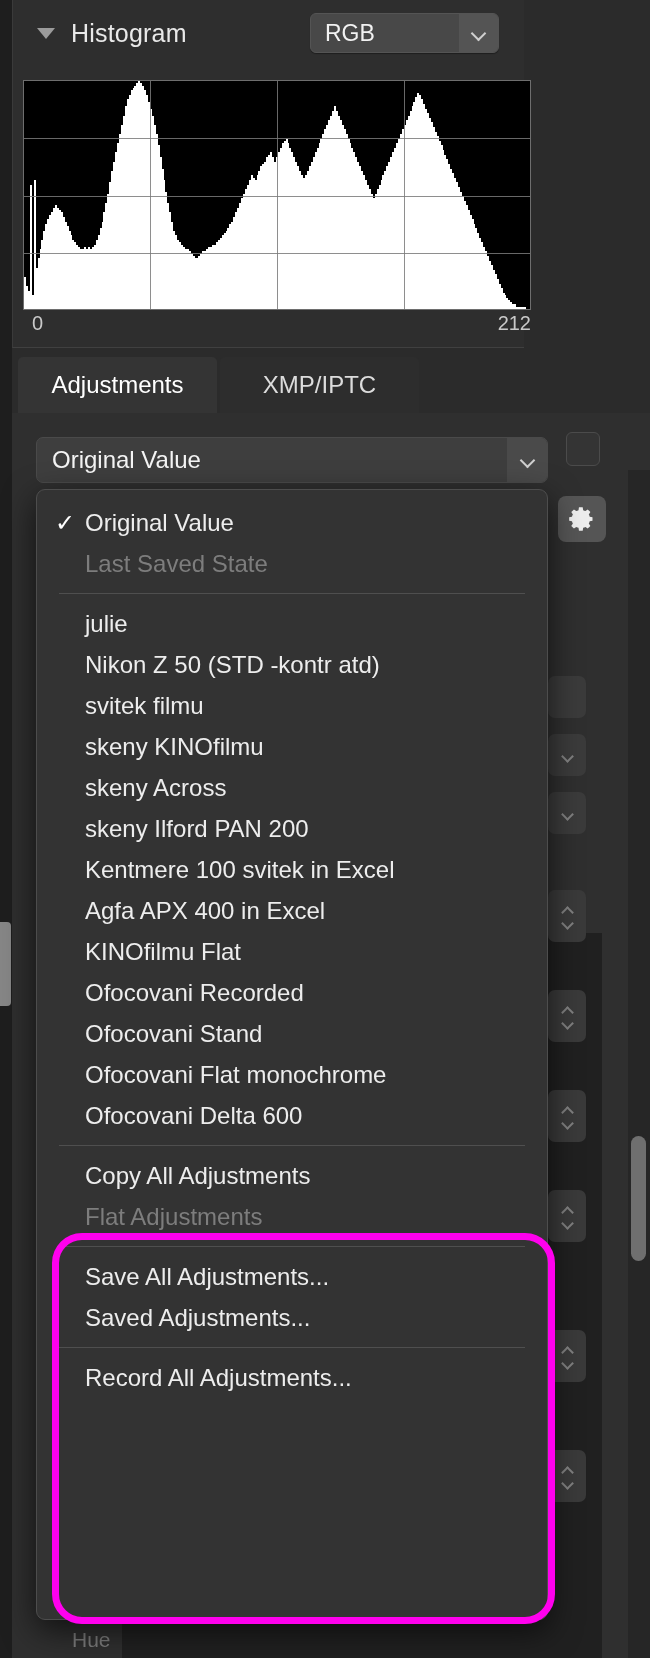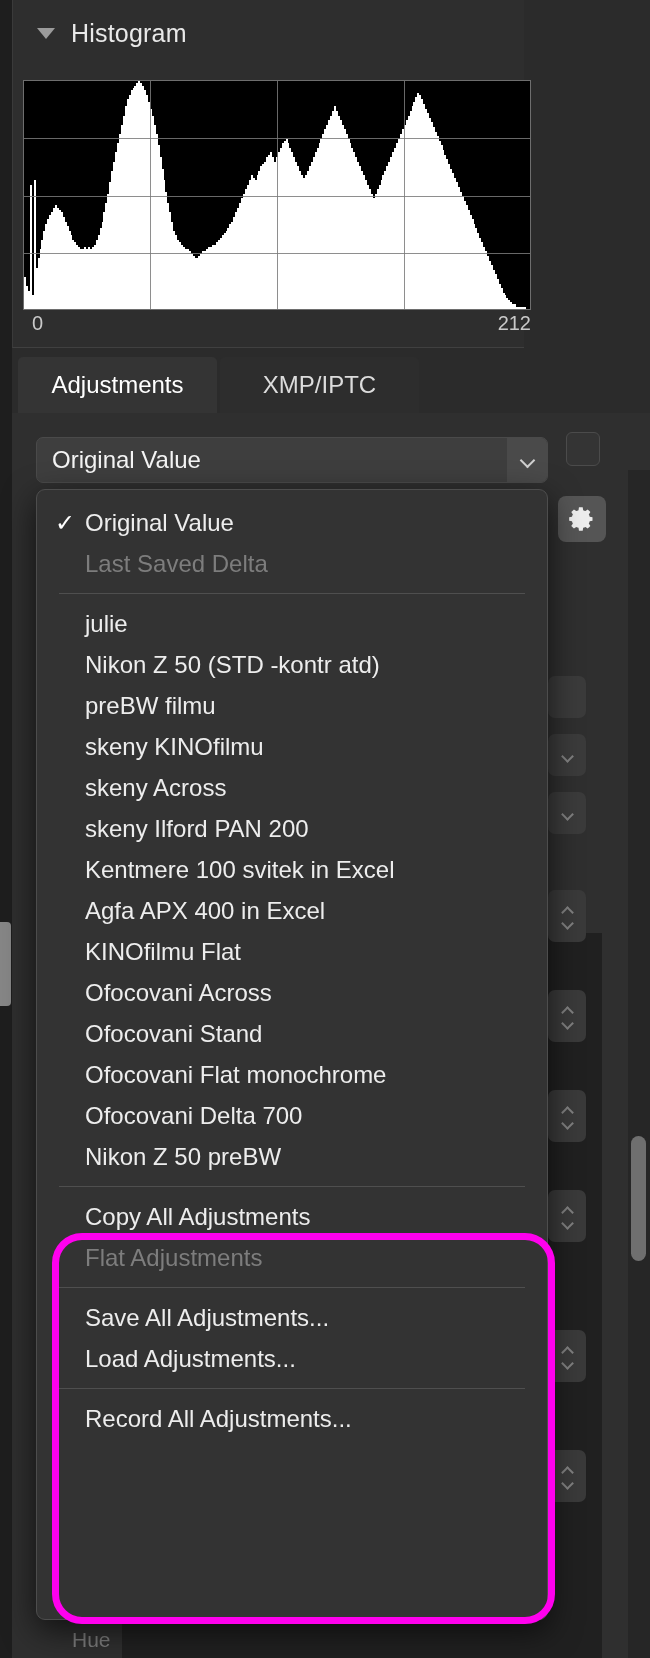--- a/index.html
+++ b/index.html
@@ -186,20 +186,26 @@
 <div id="root">
 
   <div class="left-rail"></div>
 
   <section class="hist-panel">
     <div class="hist-header">
       <span class="disclosure"></span>
       <span class="hist-title">Histogram</span>
     </div>
 
+    <div class="rgb-select">
+      <span class="val">RGB</span>
+      <span class="arrowbox">
+        <span class="chev"></span>
+      </span>
+    </div>
 
     <div class="hist-plot">
       <div class="hist-bars" id="hist-bars">
           <i style="height: 14.14%;"></i>
           <i style="height: 10.1%;"></i>
           <i style="height: 8.08%;"></i>
           <i style="height: 54.55%;"></i>
           <i style="height: 6.06%;"></i>
           <i style="height: 56.57%;"></i>
           <i style="height: 18.18%;"></i>
@@ -539,84 +545,81 @@
   <span class="hue-label">Hue</span>
 
   <div class="menu">
     <div class="group-top"></div>
 
     <div class="mi">
       <span class="tick">✓</span>
       <span>Original Value</span>
     </div>
     <div class="mi dim">
-      <span>Last Saved Delta</span>
+      <span>Last Saved State</span>
     </div>
 
     <div class="msep"></div>
 
     <div class="mi">
         <span>julie</span>
       </div>
     <div class="mi">
         <span>Nikon Z 50 (STD -kontr atd)</span>
       </div>
     <div class="mi">
-        <span>preBW filmu</span>
+        <span>svitek filmu</span>
       </div>
     <div class="mi">
         <span>skeny KINOfilmu</span>
       </div>
     <div class="mi">
         <span>skeny Across</span>
       </div>
     <div class="mi">
         <span>skeny Ilford PAN 200</span>
       </div>
     <div class="mi">
         <span>Kentmere 100 svitek in Excel</span>
       </div>
     <div class="mi">
         <span>Agfa APX 400 in Excel</span>
       </div>
     <div class="mi">
         <span>KINOfilmu Flat</span>
       </div>
     <div class="mi">
-        <span>Ofocovani Across</span>
+        <span>Ofocovani Recorded</span>
       </div>
     <div class="mi">
         <span>Ofocovani Stand</span>
       </div>
     <div class="mi">
         <span>Ofocovani Flat monochrome</span>
       </div>
     <div class="mi">
-        <span>Ofocovani Delta 700</span>
-      </div>
-    <div class="mi">
-        <span>Nikon Z 50 preBW</span>
+        <span>Ofocovani Delta 600</span>
       </div>
 
     <div class="msep"></div>
 
     <div class="mi">
         <span>Copy All Adjustments</span>
       </div>
     <div class="mi dim">
         <span>Flat Adjustments</span>
       </div>
 
     <div class="msep"></div>
 
     <div class="mi">
         <span>Save All Adjustments...</span>
       </div>
     <div class="mi">
-        <span>Load Adjustments...</span>
+        <span>Saved Adjustments...</span>
       </div>
 
     <div class="msep"></div>
 
     <div class="mi">
         <span>Record All Adjustments...</span>
       </div>
   </div>
 
   <div class="annot"></div>

